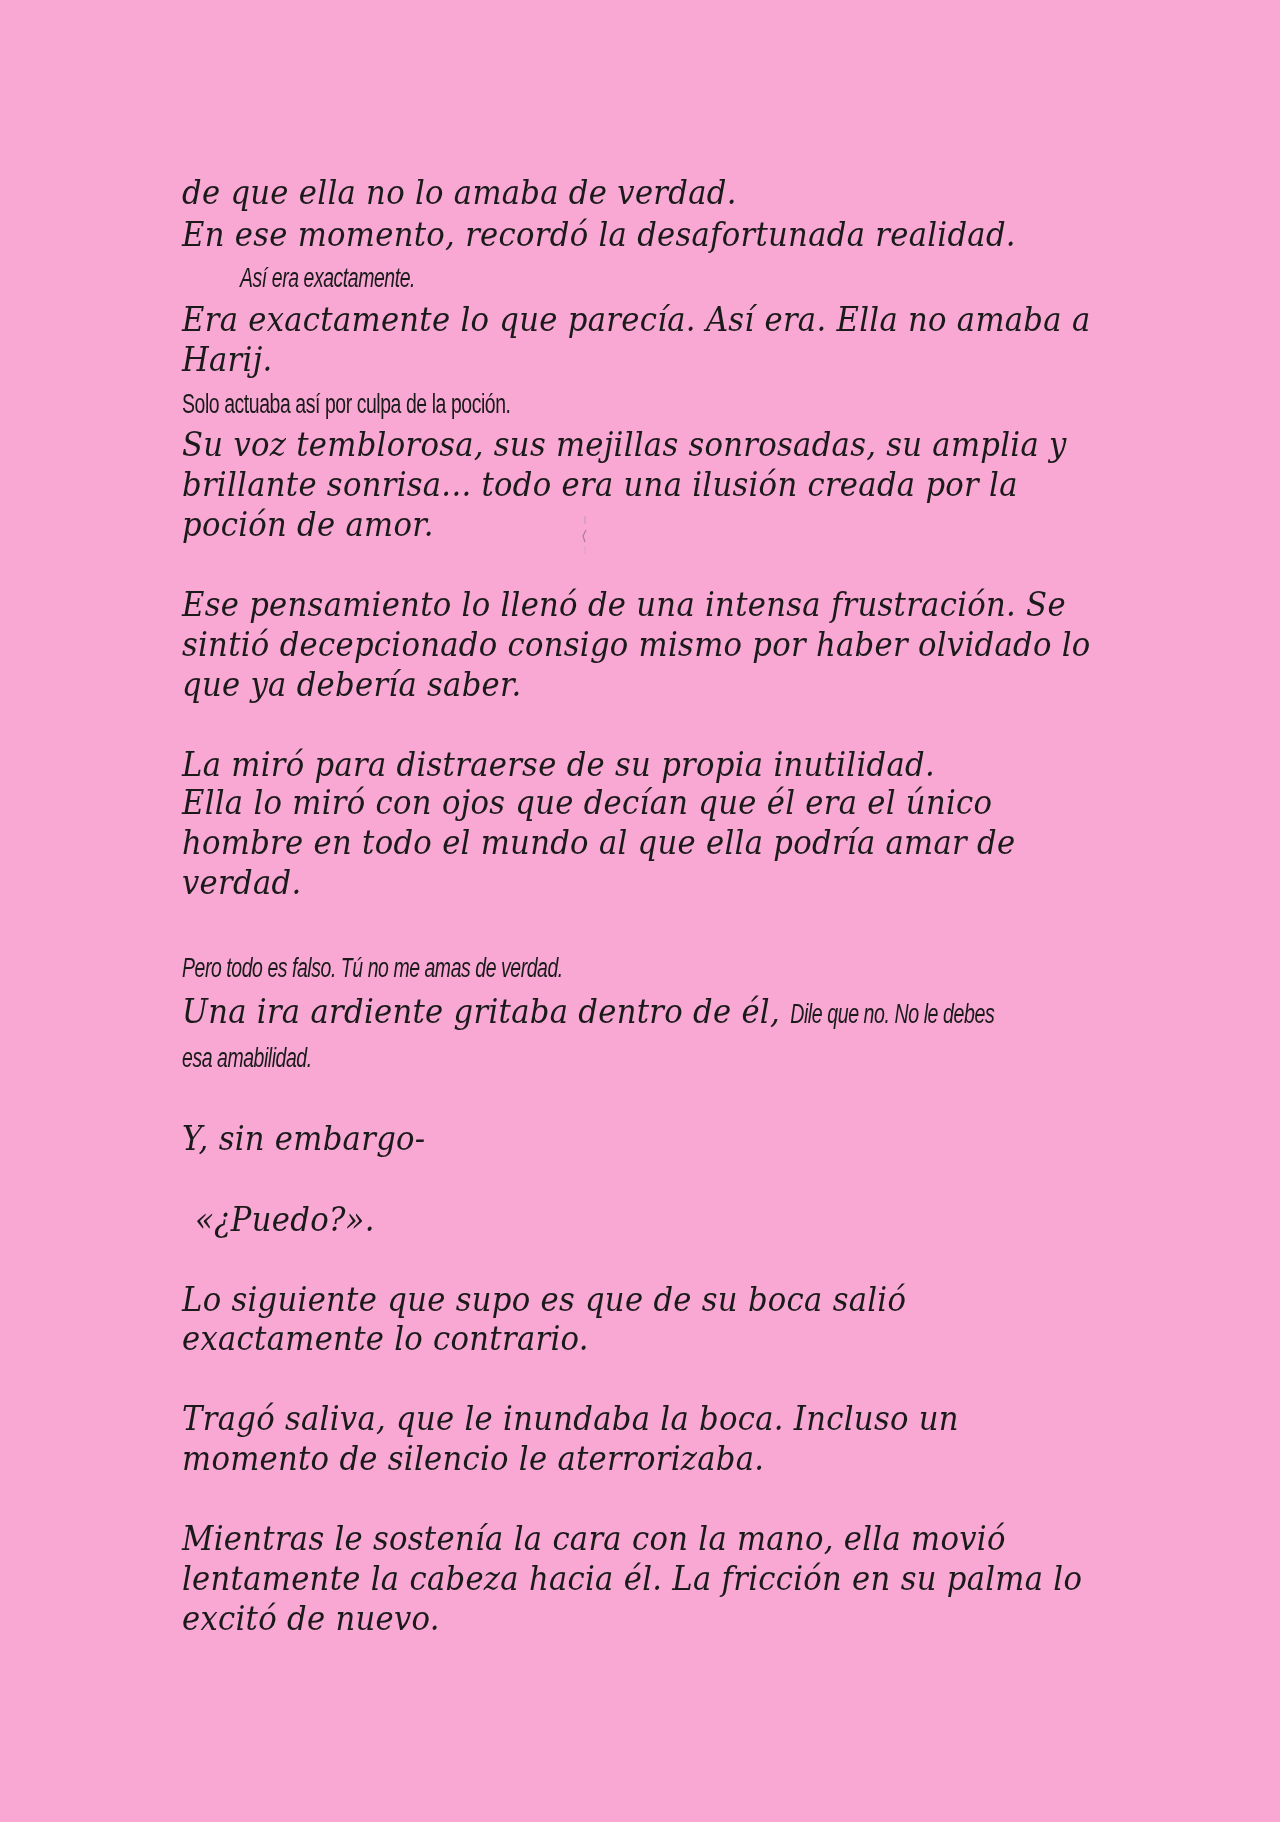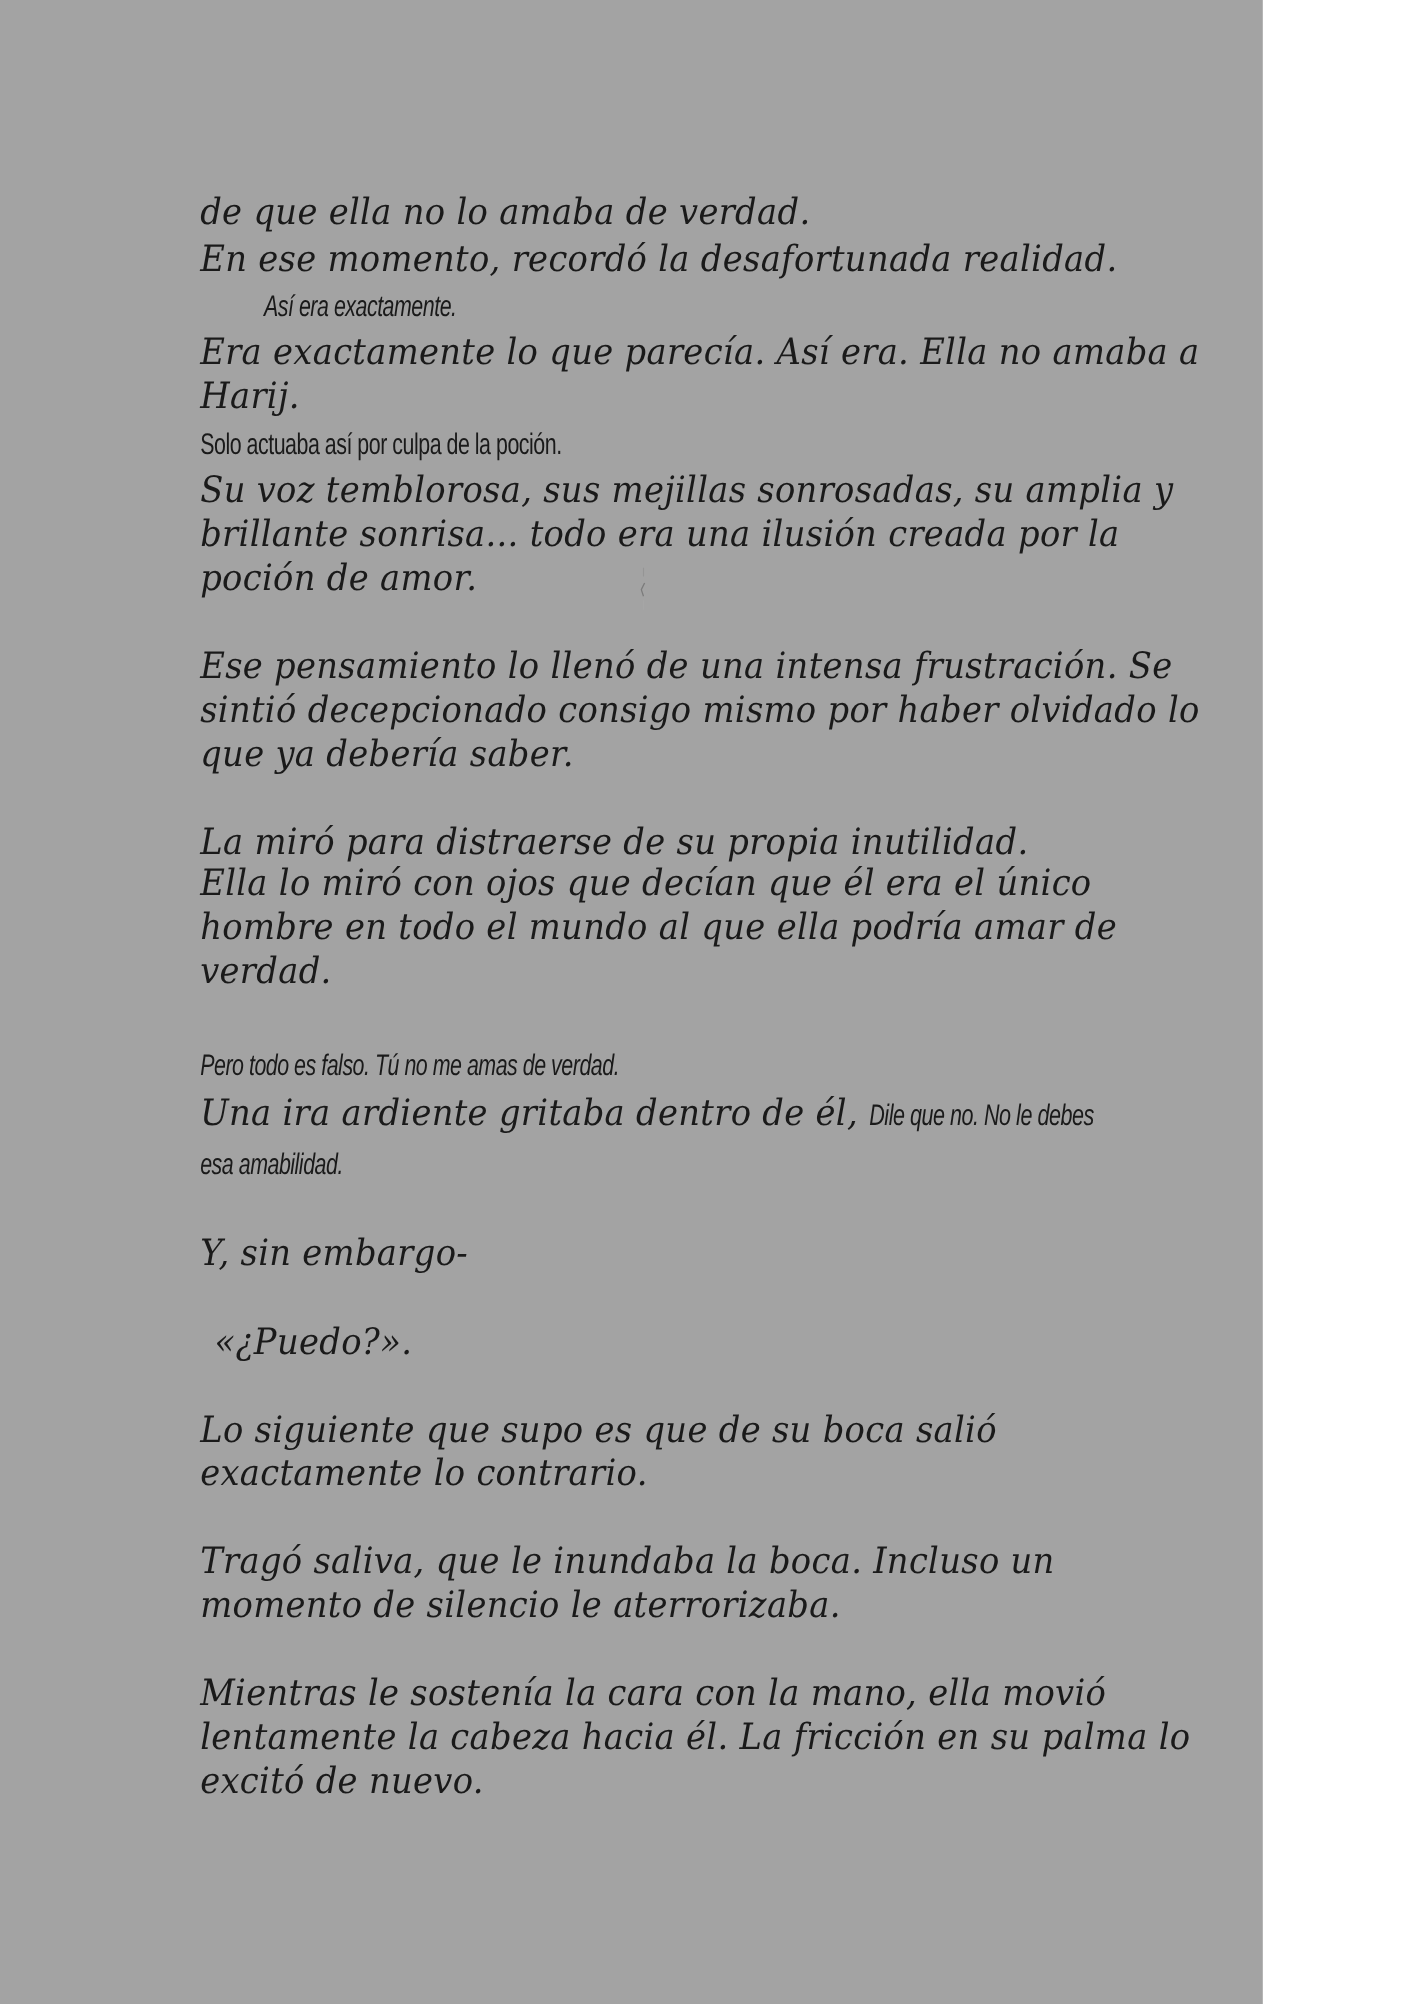--- a/index.html
+++ b/index.html
@@ -10,23 +10,23 @@
     body {
       width: 1280px;
       height: 1822px;
       position: relative;
       overflow: hidden;
       color: #1a1a1a;
     }
     .page {
       position: absolute;
       left: 0; top: 0;
-      width: 1148px;
+      width: 1280px;
       height: 1822px;
-      background: #a3a3a3;
+      background: #f9a8d4;
     }
     .line {
       position: absolute;
       left: 182px;
       white-space: nowrap;
       font-family: "DejaVu Serif", serif;
       font-style: italic;
       font-size: 33px;
       letter-spacing: 0.3px;
       transform-origin: left top;

